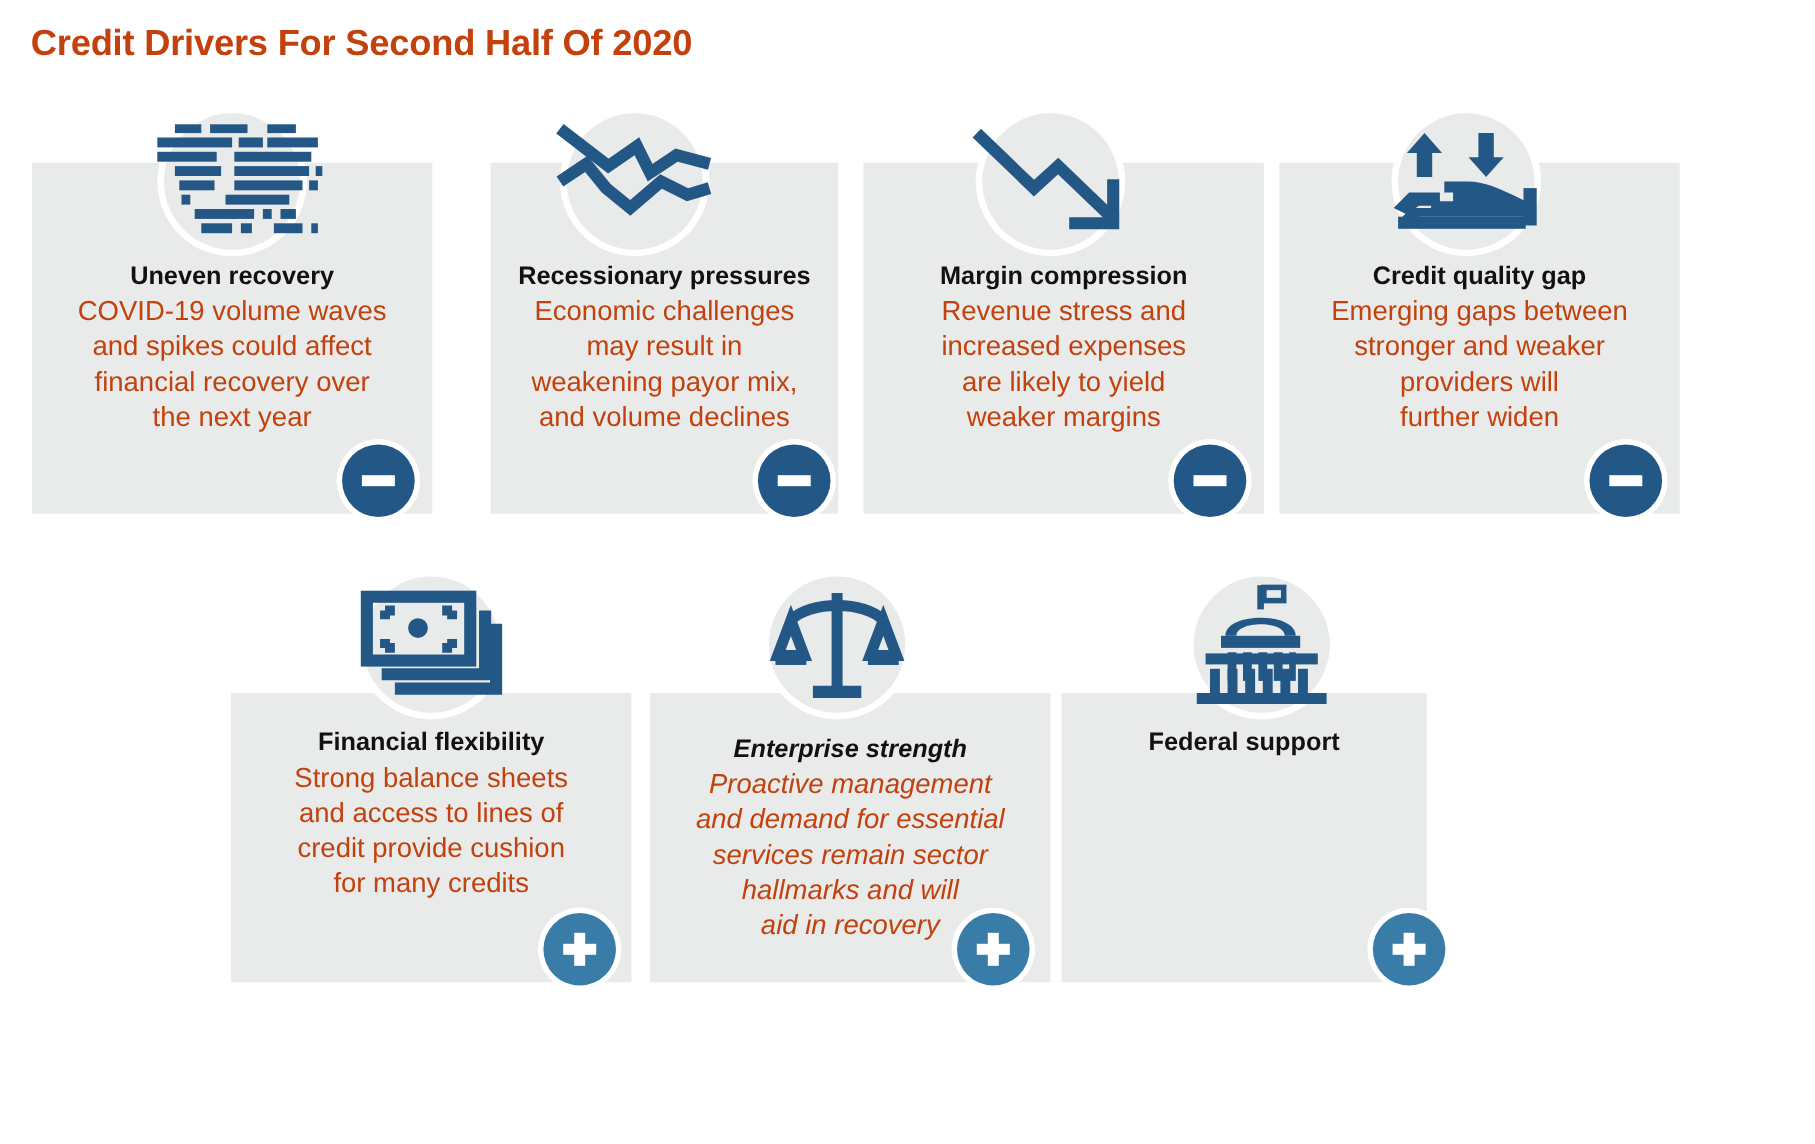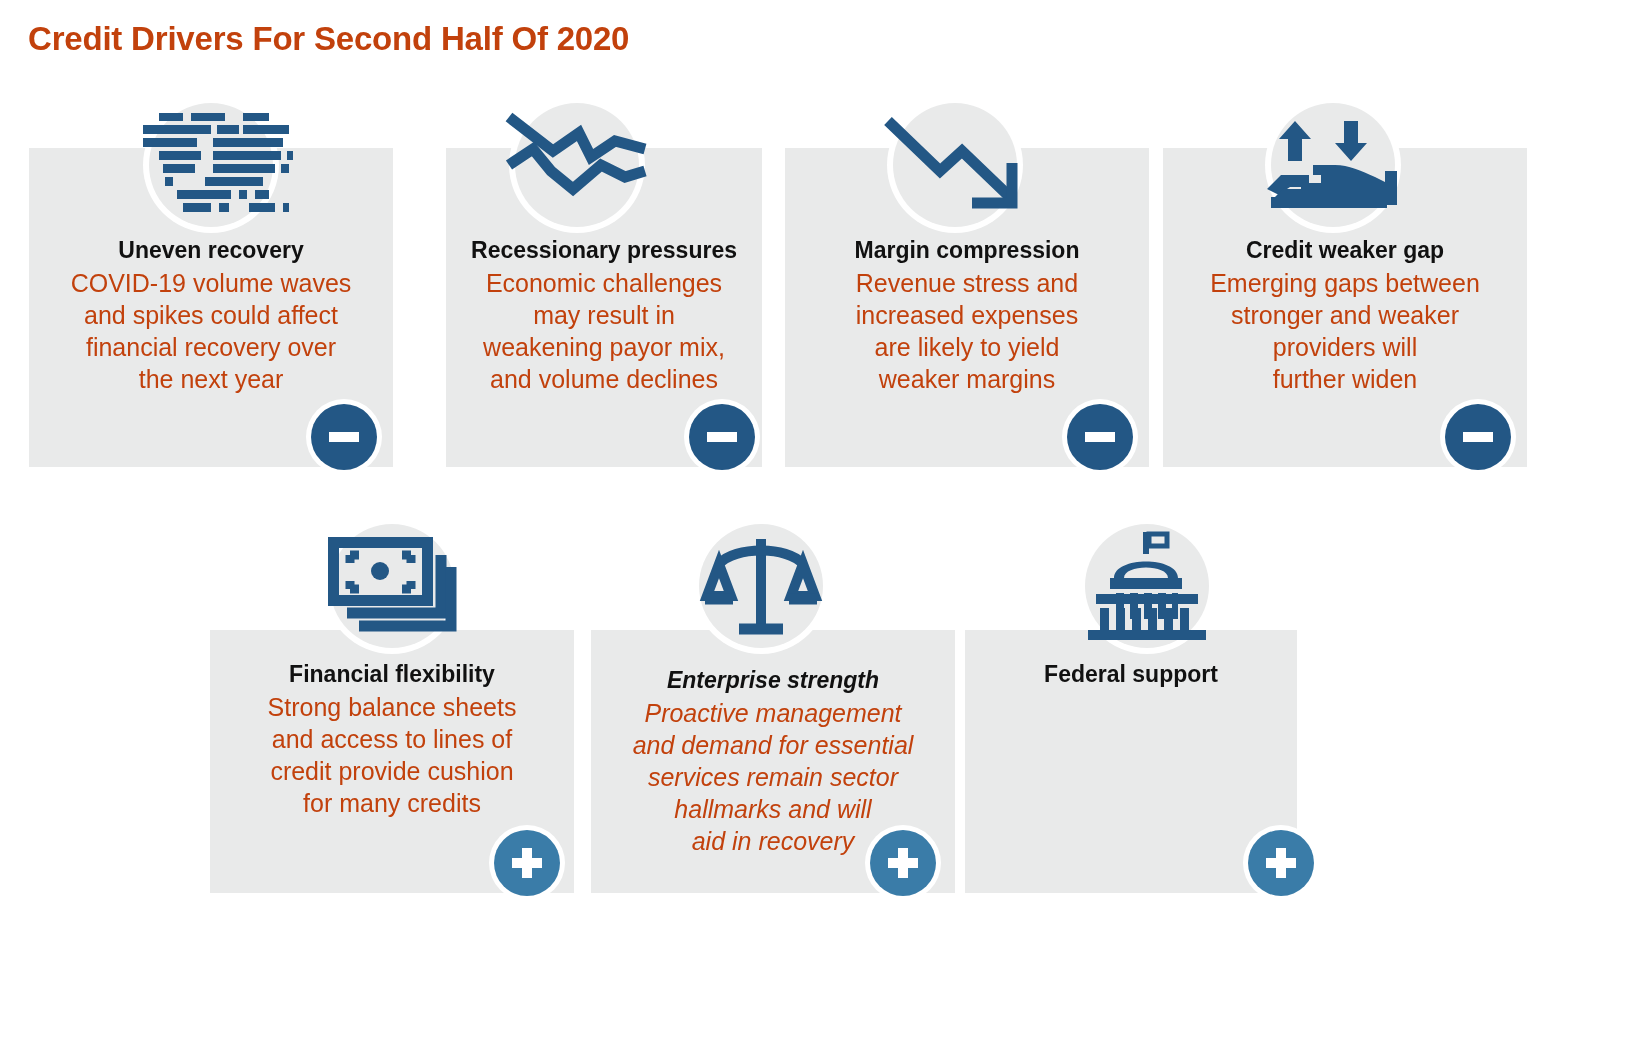--- a/index.html
+++ b/index.html
@@ -186,21 +186,21 @@
     <path d="M4 2 L56 52 L78 32 L128 80"></path>
     <path d="M128 44 L128 84 L88 84" stroke-width="11"></path>
   </svg>
 </div>
 <div class="badge neg" style="left:1067px; top:404px;">
   <span class="glyph-minus"></span>
 </div>
 
 <div class="card" style="left:1163px; top:148px; width:364px; height:319px;">
   <div class="card-inner" style="top:88px; padding:0 2px;">
-    <p class="card-title">Credit weaker gap</p>
+    <p class="card-title">Credit quality gap</p>
     <p class="card-body">Emerging gaps between
 stronger and weaker
 providers will
 further widen</p>
   </div>
 </div>
 <div class="icon-circle" style="left:1271px; top:103px;">
   <svg width="136" height="104" viewBox="0 0 136 104" fill="#235785">
     <path d="M30 8 L46 26 L37 26 L37 48 L23 48 L23 26 L14 26 Z"></path>
     <path d="M86 48 L70 30 L79 30 L79 8 L93 8 L93 30 L102 30 Z"></path>

